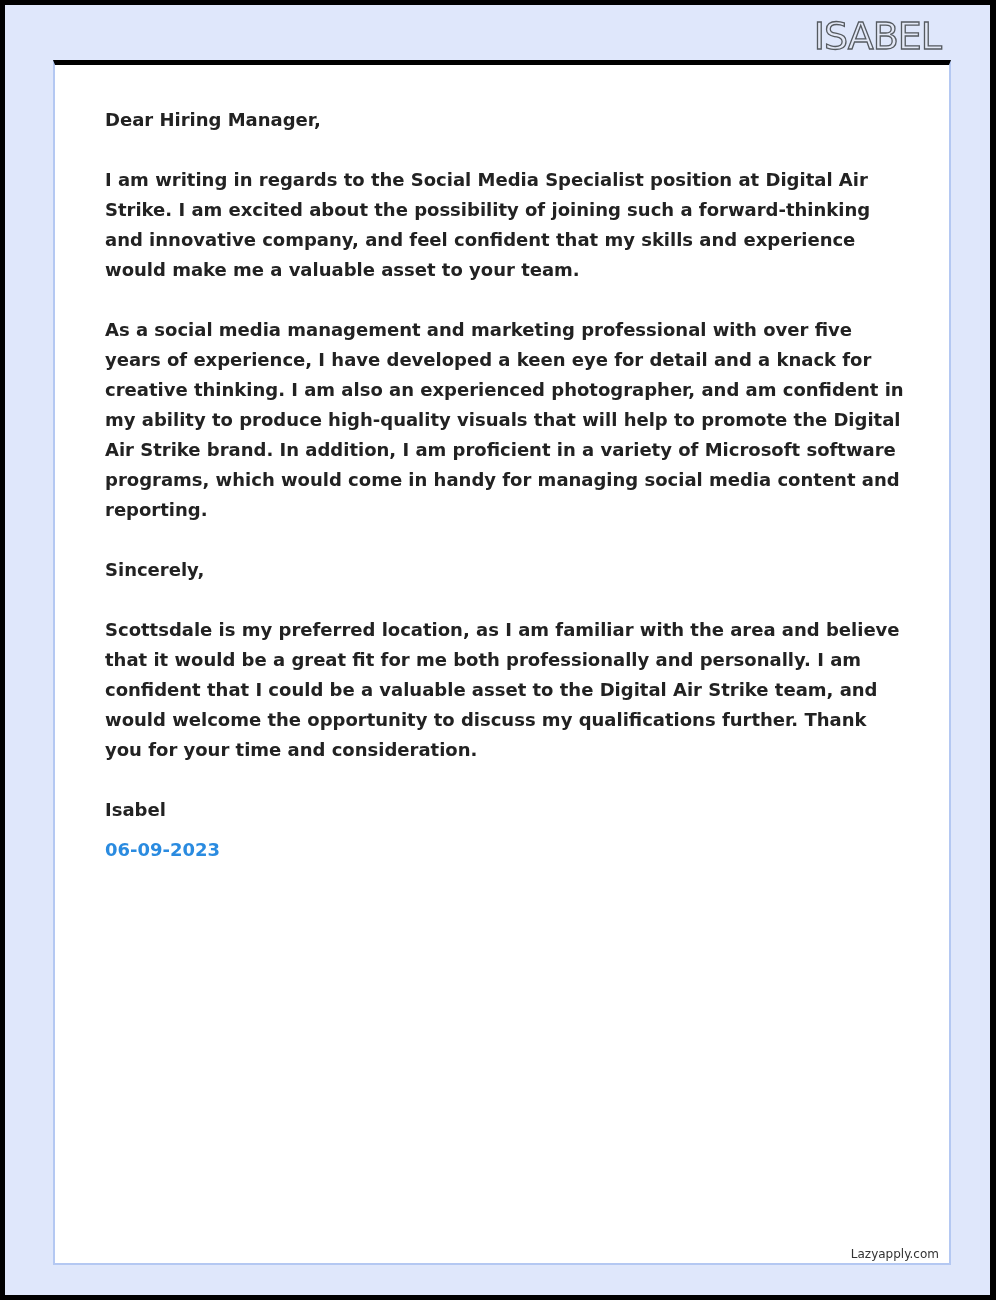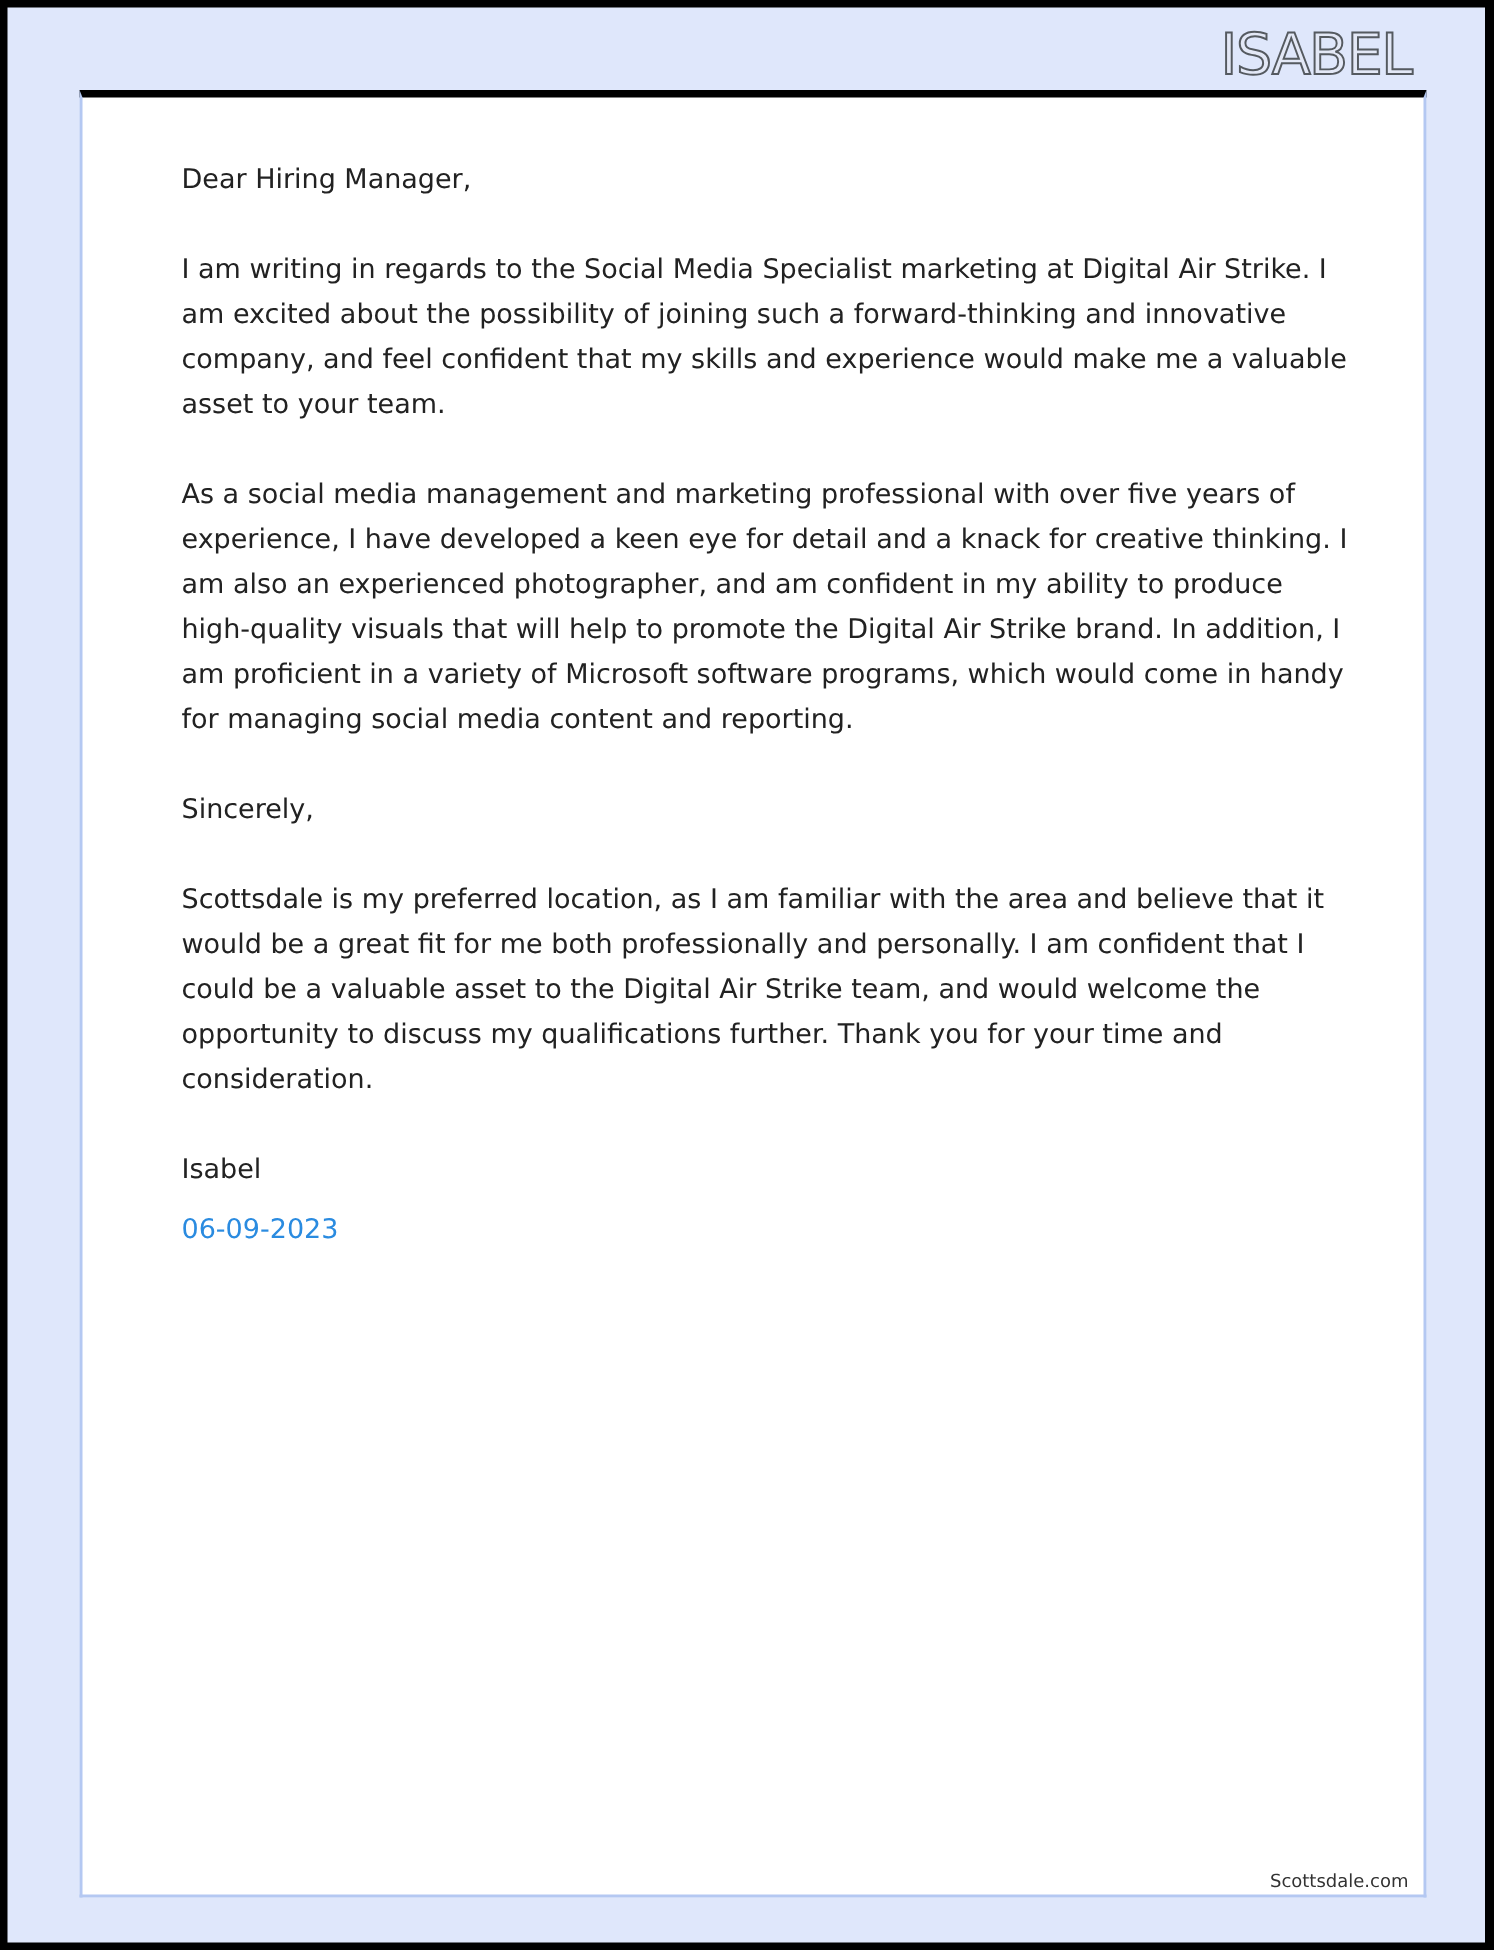--- a/index.html
+++ b/index.html
@@ -51,21 +51,22 @@
       position: absolute;
       left: 50px;
       top: 40px;
       width: 800px;
       font-size: 18px;
       line-height: 30px;
       color: #222222;
       font-family: "DejaVu Sans", sans-serif;
     }
     .letter p {
-      margin: 0 0 30px 16px;
+      margin: 0 0 30px 0;
+      font-weight: bold;
     }
     .letter p.tight {
       margin-bottom: 10px;
     }
     .date {
       color: #2a8be0;
     }
     .footer-site {
       position: absolute;
       right: 10px;
@@ -77,23 +78,23 @@
   </style>
 </head>
 <body>
 
 <div class="frame">
   <div class="header-name">ISABEL</div>
 
   <div class="page">
     <div class="letter">
       <p>Dear Hiring Manager,</p>
-      <p>I am writing in regards to the Social Media Specialist marketing at Digital Air Strike. I am excited about the possibility of joining such a forward-thinking and innovative company, and feel confident that my skills and experience would make me a valuable asset to your team.</p>
+      <p>I am writing in regards to the Social Media Specialist position at Digital Air Strike. I am excited about the possibility of joining such a forward-thinking and innovative company, and feel confident that my skills and experience would make me a valuable asset to your team.</p>
       <p>As a social media management and marketing professional with over five years of experience, I have developed a keen eye for detail and a knack for creative thinking. I am also an experienced photographer, and am confident in my ability to produce high-quality visuals that will help to promote the Digital Air Strike brand. In addition, I am proficient in a variety of Microsoft software programs, which would come in handy for managing social media content and reporting.</p>
       <p>Sincerely,</p>
       <p>Scottsdale is my preferred location, as I am familiar with the area and believe that it would be a great fit for me both professionally and personally. I am confident that I could be a valuable asset to the Digital Air Strike team, and would welcome the opportunity to discuss my qualifications further. Thank you for your time and consideration.</p>
       <p class="tight">Isabel</p>
       <p class="date">06-09-2023</p>
     </div>
 
-    <div class="footer-site">Scottsdale.com</div>
+    <div class="footer-site">Lazyapply.com</div>
   </div>
 </div>
 
 </body></html>

